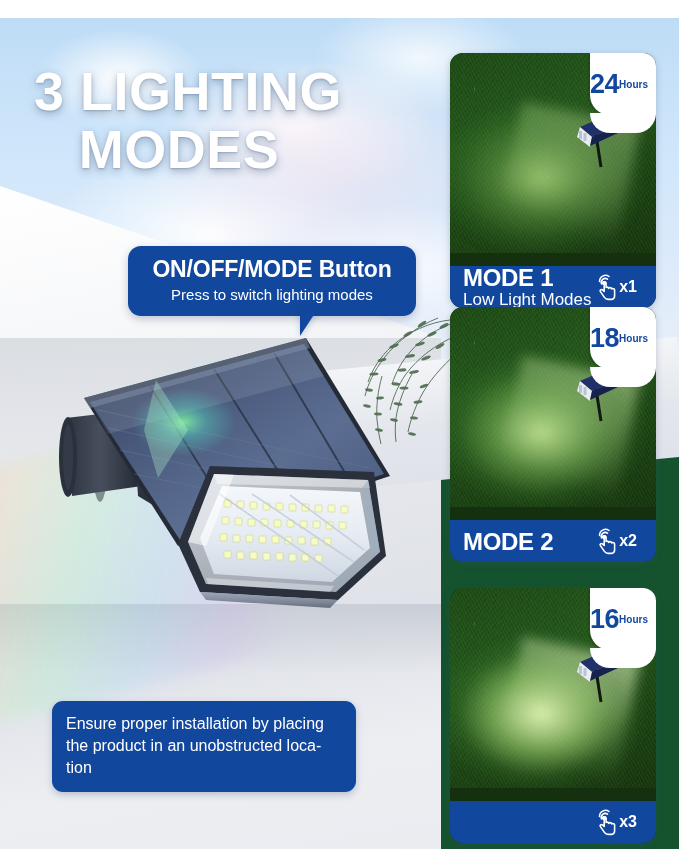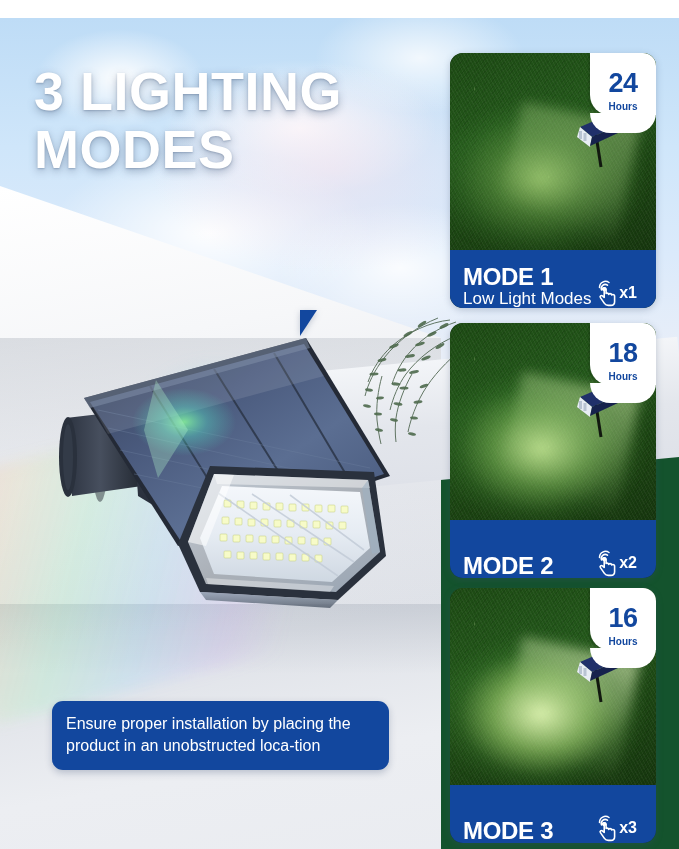--- a/index.html
+++ b/index.html
@@ -70,21 +70,21 @@
   
   .headline{
     position:absolute;left:34px;top:44px;width:400px;
     color:#ffffff;
     font-weight:bold;
     font-size:54px;
     line-height:58px;
     letter-spacing:.5px;
     text-shadow:0 3px 8px rgba(80,100,130,.45), 0 1px 2px rgba(70,90,120,.35);
   }
-  .headline .l2{display:block;padding-right:110px;}
+  .headline .l2{display:block;text-align:center;padding-right:110px;}
 
   
   .callout{
     position:absolute;left:128px;top:228px;width:288px;
     background:#12479e;
     border-radius:13px;
     padding:10px 12px 12px;
     box-sizing:border-box;
     box-shadow:0 3px 8px rgba(40,60,100,.28);
   }
@@ -101,36 +101,36 @@
     border-left:17px solid #12479e;
     border-bottom:26px solid transparent;
     filter:drop-shadow(0 2px 3px rgba(40,60,100,.25));
   }
 
   
   .product{position:absolute;left:38px;top:292px;width:410px;height:300px;}
 
   
   .note{
-    position:absolute;left:52px;top:683px;width:337px;
+    position:absolute;left:52px;top:683px;width:304px;
     background:#12479e;border-radius:11px;
     padding:12px 14px 13px;box-sizing:border-box;
     box-shadow:0 3px 7px rgba(40,60,100,.25);
   }
   .note-text{color:#fff;font-size:16px;line-height:22px;}
 
   
   .card{
     position:absolute;left:450px;width:206px;height:255px;
     border-radius:13px;overflow:hidden;
     box-shadow:0 2px 7px rgba(60,80,110,.28);
     background:#14300f;
   }
   .card.c1{top:35px;}
-  .card.c2{top:305px;}
+  .card.c2{top:289px;}
   .card.c3{top:570px;}
 
   .photo{position:absolute;left:0;top:0;width:206px;height:200px;overflow:hidden;}
   .grass{
     position:absolute;left:0;top:0;width:206px;height:200px;
     background:
       repeating-linear-gradient(62deg, rgba(255,255,255,.045) 0 1px, rgba(0,0,0,0) 1px 3px),
       repeating-linear-gradient(-48deg, rgba(0,0,0,.09) 0 1px, rgba(0,0,0,0) 1px 4px),
       radial-gradient(1px 3px at 12% 18%, rgba(190,230,150,.5), rgba(0,0,0,0) 70%),
       radial-gradient(1px 3px at 48% 62%, rgba(190,230,150,.45), rgba(0,0,0,0) 70%),
@@ -148,33 +148,33 @@
     background:linear-gradient(195deg, var(--cone,rgba(225,245,185,.5)) 0%, rgba(200,235,160,.18) 45%, rgba(0,0,0,0) 80%);
     filter:blur(6px);transform:rotate(12deg);
   }
   .lamp{position:absolute;left:118px;top:56px;width:58px;height:62px;}
 
   .badge{
     position:absolute;right:0;top:0;width:66px;height:62px;
     background:#fff;
     border-radius:0 0 0 20px;
     box-shadow:-1px 1px 3px rgba(0,0,0,.18);
-    display:flex;flex-direction:column;align-items:center;justify-content:flex-end;
+    display:flex;flex-direction:row;align-items:center;justify-content:flex-start;
   }
   .badge:before{
     content:"";position:absolute;right:0;bottom:-18px;width:66px;height:20px;
     background:#fff;border-radius:0 0 22px 22px;
   }
   .badge-num{color:#12479e;font-weight:bold;font-size:27px;line-height:27px;letter-spacing:-.5px;}
   .badge-unit{color:#12479e;font-weight:bold;font-size:10px;line-height:17px;margin-top:1px;}
 
   .footer{
-    position:absolute;left:0;bottom:0;width:206px;height:58px;
+    position:absolute;left:0;bottom:0;width:206px;height:42px;
     background:#12479e;
-    display:flex;align-items:flex-end;
+    display:flex;align-items:center;
   }
   .footer-texts{flex:1;padding-left:13px;}
   .mode-title{color:#fff;font-weight:bold;font-size:24px;line-height:25px;letter-spacing:-.3px;}
   .mode-sub{color:#fff;font-size:17px;line-height:18px;margin-top:1px;}
   .footer-tap{display:flex;align-items:center;padding-right:19px;}
   .tap-count{color:#fff;font-weight:bold;font-size:16px;margin-left:1px;}
 </style>
 </head>
 <body>
 
@@ -234,20 +234,24 @@
         <ellipse cx="27" cy="116" rx="4" ry="1.5" transform="rotate(10 27 116)"></ellipse>
       </g>
     </g>
   </svg>
 
   <div class="headline">
     <span>3 LIGHTING</span>
     <span class="l2">MODES</span>
   </div>
 
+  <div class="callout">
+    <div class="callout-title">ON/OFF/MODE Button</div>
+    <div class="callout-sub">Press to switch lighting modes</div>
+  </div>
   <div class="callout-tail"></div>
 
   <svg class="product" viewBox="0 0 410 300">
     <defs>
       <linearGradient id="panelG" x1="0" y1="0" x2="1" y2="1">
         <stop offset="0" stop-color="#35415a"></stop>
         <stop offset=".35" stop-color="#4a5a7d"></stop>
         <stop offset=".62" stop-color="#5b6e92"></stop>
         <stop offset="1" stop-color="#46577a"></stop>
       </linearGradient>
@@ -475,21 +479,20 @@
           </g>
         <path d="M24 28 L52 16 L50 24 L22 37 Z" fill="#16224d"></path>
       </svg>
     </div>
     <div class="badge">
       <div class="badge-num">16</div>
       <div class="badge-unit">Hours</div>
     </div>
     <div class="footer">
       <div class="footer-texts">
-        <div class="mode-title">MODE 3</div>
       </div>
       <div class="footer-tap">
         <svg width="26" height="30" viewBox="0 0 26 30">
           <g fill="none" stroke="#ffffff" stroke-width="1.5" stroke-linecap="round">
             <path d="M7.5 9.5 A6 6 0 0 1 17 4.5"></path>
             <path d="M9.5 12 A4 4 0 0 1 15.5 7.2"></path>
           </g>
           <circle cx="12.2" cy="11.2" r="2.1" fill="#ffffff"></circle>
           <path d="M12.2 11.5 L12.2 19.5 L10.4 17.9 C9.2 16.9 7.4 18.2 8.4 19.6 L12.4 25.4 C13.3 26.7 14.7 27.4 16.3 27.4 L19 27.4 C21.2 27.4 22.6 25.9 22.6 23.8 L22.6 18.2 C22.6 17.2 21.8 16.5 20.9 16.5 C20.4 16.5 20 16.7 19.7 17 C19.6 16.2 18.9 15.6 18.1 15.6 C17.5 15.6 17 15.9 16.7 16.3 C16.5 15.6 15.9 15.1 15.2 15.1 C14.8 15.1 14.4 15.2 14.1 15.5 L14.1 11.5 C14.1 10.5 13.3 9.8 12.2 9.8 C11.1 9.8 10.3 10.5 10.3 11.5" fill="none" stroke="#ffffff" stroke-width="1.6" stroke-linejoin="round"></path>
         </svg>

